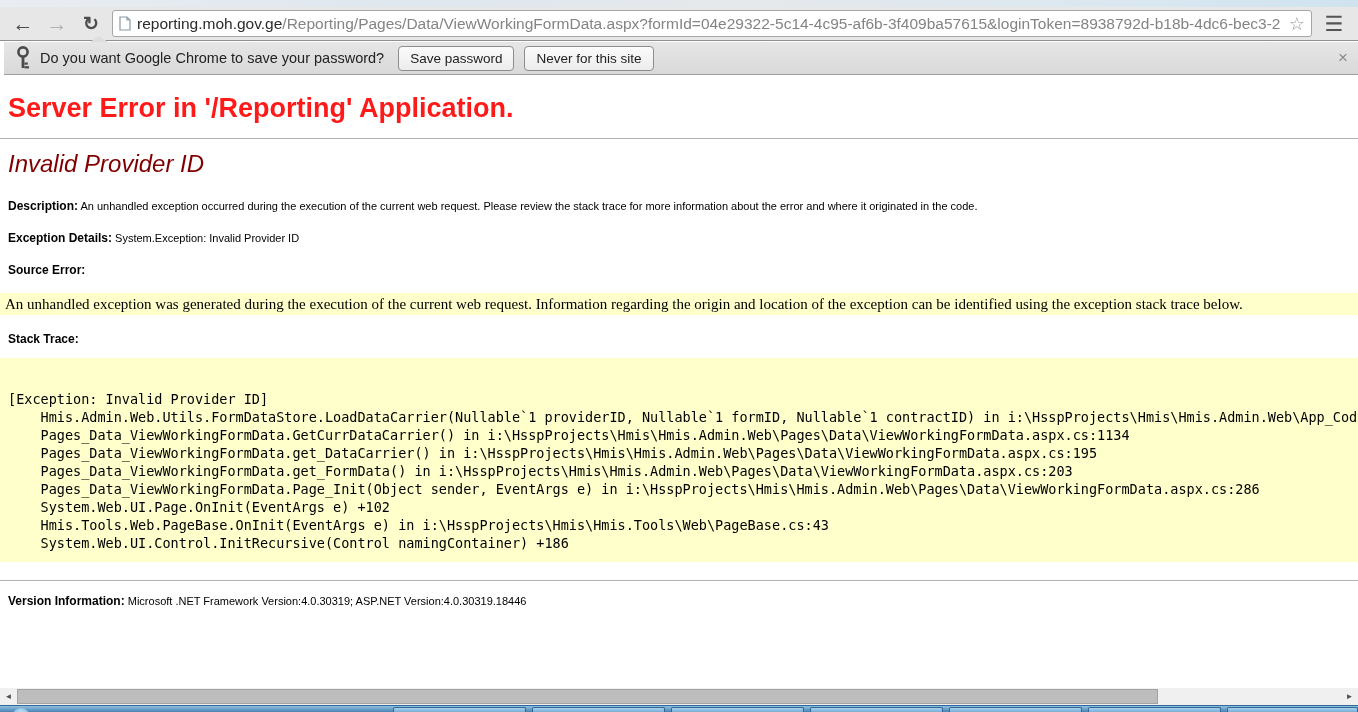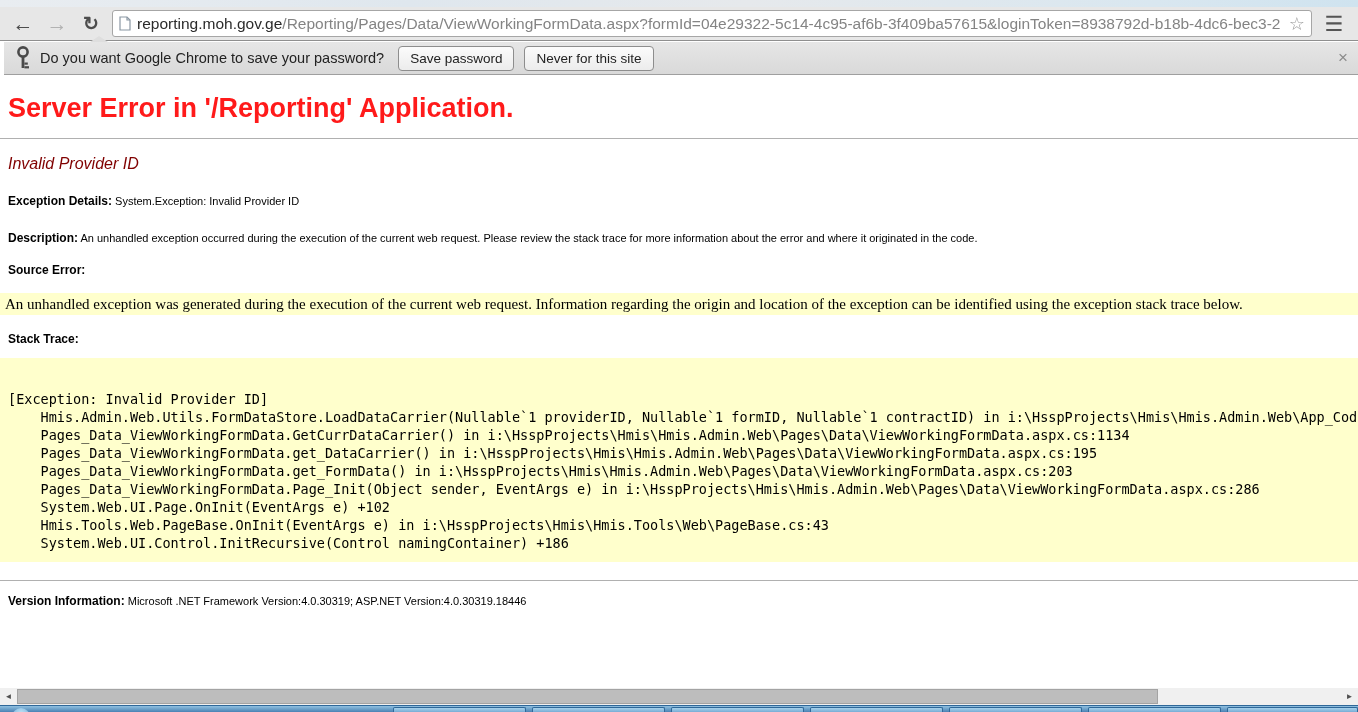--- a/index.html
+++ b/index.html
@@ -49,21 +49,21 @@
     background: linear-gradient(#fbfbfb, #ececec); border: 1px solid #8d8d8d; border-radius: 4px;
     display: flex; align-items: center; font-family: "Liberation Sans", sans-serif;
   }
   .infobar-spacer { flex: 1; }
   .infobar-close { font-size: 17px; color: #8b8b8b; padding-right: 2px; }
 
   
   .page { position: absolute; top: 76px; left: 0; width: 100%; height: 612px; background: #fff; overflow: hidden; }
   .err-h1 { font-size: 27px; font-weight: bold; color: #ff1a1a; margin: 16px 8px 0 8px; line-height: 32px; }
   hr.rule { border: none; border-top: 1px solid #b0b0b0; margin: 14px 0 0 0; }
-  .err-h2 { font-size: 16px; font-style: italic; font-weight: normal; color: #800000; margin: 13px 8px 0 8px; line-height: 24px; }
+  .err-h2 { font-size: 24px; font-style: italic; font-weight: normal; color: #800000; margin: 13px 8px 0 8px; line-height: 24px; }
   .meta-line { margin: 0 8px; line-height: 13px; }
   .meta-line b { font-size: 12px; color: #000; }
   .meta-line span { font-size: 11px; color: #000; }
   .m-desc { margin-top: 22px; }
   .m-exc { margin-top: 17px; }
   .m-src { margin-top: 17px; }
   .m-stack { margin-top: 16px; }
   .codebox {
     background: #ffffcc; width: 100%; overflow: hidden;
     font-family: "DejaVu Sans Mono", "Liberation Mono", monospace;
@@ -131,23 +131,23 @@
     <button class="infobar-btn">Never for this site</button>
     <span class="infobar-spacer"></span>
     <span class="infobar-close">×</span>
   </div>
 
   <div class="page">
     <h1 class="err-h1">Server Error in '/Reporting' Application.</h1>
     <hr class="rule">
     <h2 class="err-h2">Invalid Provider ID</h2>
 
+    <p class="meta-line m-desc"><b>Description:</b><span> An unhandled exception occurred during the execution of the current web request. Please review the stack trace for more information about the error and where it originated in the code.</span></p>
+
     <p class="meta-line m-exc"><b>Exception Details:</b><span> System.Exception: Invalid Provider ID</span></p>
-
-    <p class="meta-line m-desc"><b>Description:</b><span> An unhandled exception occurred during the execution of the current web request. Please review the stack trace for more information about the error and where it originated in the code.</span></p>
 
     <p class="meta-line m-src"><b>Source Error:</b></p>
 
     <div class="codebox srcbox">
       <span>An unhandled exception was generated during the execution of the current web request. Information regarding the origin and location of the exception can be identified using the exception stack trace below.</span>
     </div>
 
     <p class="meta-line m-stack"><b>Stack Trace:</b></p>
 
     <div class="codebox stackbox">

